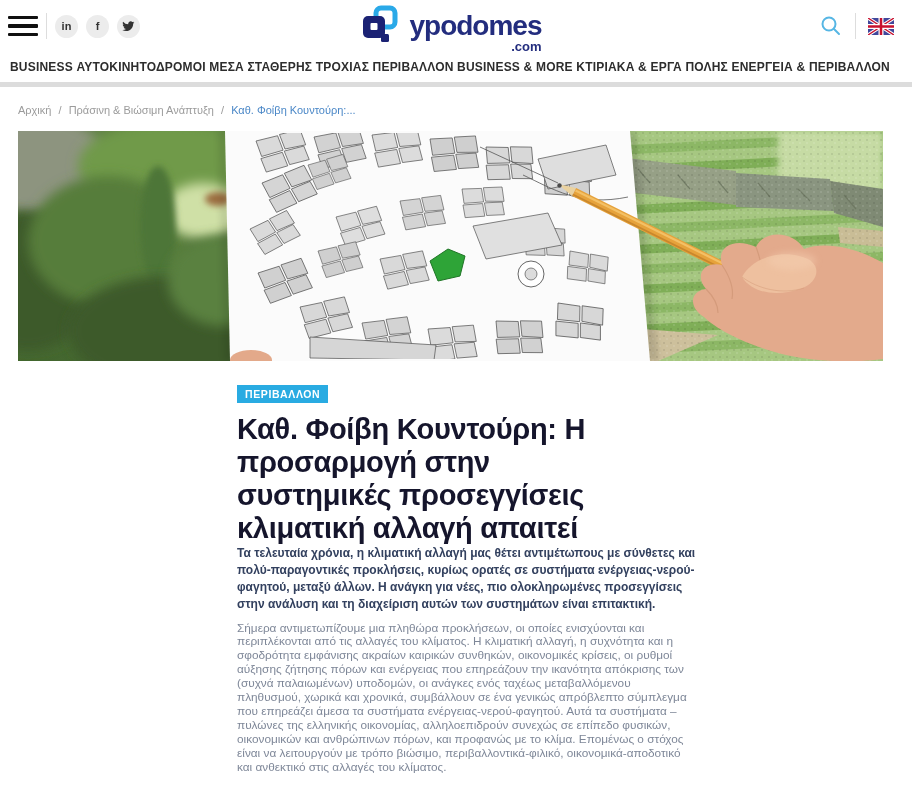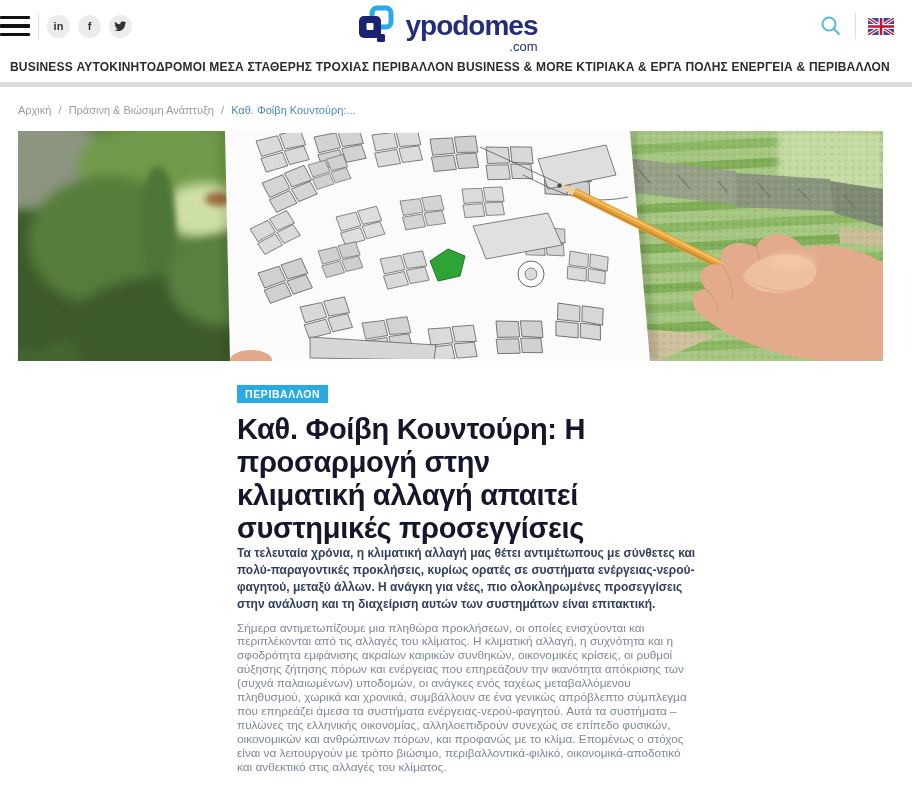--- a/index.html
+++ b/index.html
@@ -3,33 +3,33 @@
 <meta charset="utf-8">
 <style>
   * { margin:0; padding:0; box-sizing:border-box; }
   html,body { background:#fff; }
   body {
     width:912px; height:788px; overflow:hidden; position:relative;
     font-family:"Liberation Sans", sans-serif;
     -webkit-font-smoothing:antialiased;
   }
   
-  .hdr { height:52px; display:flex; align-items:center; padding:0 18px 0 0; }
+  .hdr { height:52px; display:flex; align-items:center; padding:0 18px 0 8px; }
   .hdr-left, .hdr-right { flex:1; display:flex; align-items:center; gap:8px; }
   .hdr-right { justify-content:flex-end; gap:12px; }
   .burger { width:30px; height:20px; display:flex; flex-direction:column; justify-content:space-between; cursor:pointer; }
   .burger span { display:block; height:3.4px; background:#101010; border-radius:1px; }
   .vdiv { width:1px; height:26px; background:#ddd; }
   .soc { width:23px; height:23px; border-radius:50%; background:#ececec; color:#333;
          display:flex; align-items:center; justify-content:center;
          font-size:11px; font-weight:bold; text-decoration:none; cursor:pointer; }
   .logo { display:flex; align-items:center; gap:9px; cursor:pointer; }
   .logo-txt { position:relative; line-height:1; }
   .logo-name { font-size:28px; font-weight:bold; color:#232d7e; letter-spacing:-1px; }
-  .logo-tld { position:absolute; right:0; bottom:-13px; font-size:13px; font-weight:normal; color:#232d7e; }
+  .logo-tld { position:absolute; right:0; bottom:-13px; font-size:13px; font-weight:bold; color:#232d7e; }
   
   .nav { height:30px; display:flex; align-items:center; justify-content:space-between; padding:0 22px 0 10px; }
   .nav a { font-size:12px; font-weight:bold; color:#2d2d2d; text-decoration:none; letter-spacing:.2px; white-space:nowrap; cursor:pointer; }
   .nav-band { height:5px; background:#dcdcdc; }
   
   .crumbs { margin:17px 18px 0 18px; font-size:11px; color:#9b9b9b; }
   .crumbs .sep { margin:0 4px; color:#9b9b9b; }
   .crumbs a { color:#9b9b9b; text-decoration:none; cursor:pointer; }
   .crumbs a.cur { color:#4a87c7; }
   
@@ -244,18 +244,18 @@
 
   <ellipse cx="233" cy="229" rx="21" ry="10" fill="#e3a98a"></ellipse>
 </svg>
 </div>
 
 <article class="article">
   <span class="badge">ΠΕΡΙΒΑΛΛΟΝ</span>
   <h1 class="title">
     <div>Καθ. Φοίβη Κουντούρη: Η</div>
     <div>προσαρμογή στην</div>
+    <div>συστημικές προσεγγίσεις</div>
     <div>κλιματική αλλαγή απαιτεί</div>
-    <div>συστημικές προσεγγίσεις</div>
   </h1>
   <p class="lead">Τα τελευταία χρόνια, η κλιματική αλλαγή μας θέτει αντιμέτωπους με σύνθετες και πολύ-παραγοντικές προκλήσεις, κυρίως ορατές σε συστήματα ενέργειας-νερού-φαγητού, μεταξύ άλλων. Η ανάγκη για νέες, πιο ολοκληρωμένες προσεγγίσεις στην ανάλυση και τη διαχείριση αυτών των συστημάτων είναι επιτακτική.</p>
   <p class="bodytext">Σήμερα αντιμετωπίζουμε μια πληθώρα προκλήσεων, οι οποίες ενισχύονται και περιπλέκονται από τις αλλαγές του κλίματος. Η κλιματική αλλαγή, η συχνότητα και η σφοδρότητα εμφάνισης ακραίων καιρικών συνθηκών, οικονομικές κρίσεις, οι ρυθμοί αύξησης ζήτησης πόρων και ενέργειας που επηρεάζουν την ικανότητα απόκρισης των (συχνά παλαιωμένων) υποδομών, οι ανάγκες ενός ταχέως μεταβαλλόμενου πληθυσμού, χωρικά και χρονικά, συμβάλλουν σε ένα γενικώς απρόβλεπτο σύμπλεγμα που επηρεάζει άμεσα τα συστήματα ενέργειας-νερού-φαγητού. Αυτά τα συστήματα – πυλώνες της ελληνικής οικονομίας, αλληλοεπιδρούν συνεχώς σε επίπεδο φυσικών, οικονομικών και ανθρώπινων πόρων, και προφανώς με το κλίμα. Επομένως ο στόχος είναι να λειτουργούν με τρόπο βιώσιμο, περιβαλλοντικά-φιλικό, οικονομικά-αποδοτικό και ανθεκτικό στις αλλαγές του κλίματος.</p>
 </article>
 
 </body></html>

